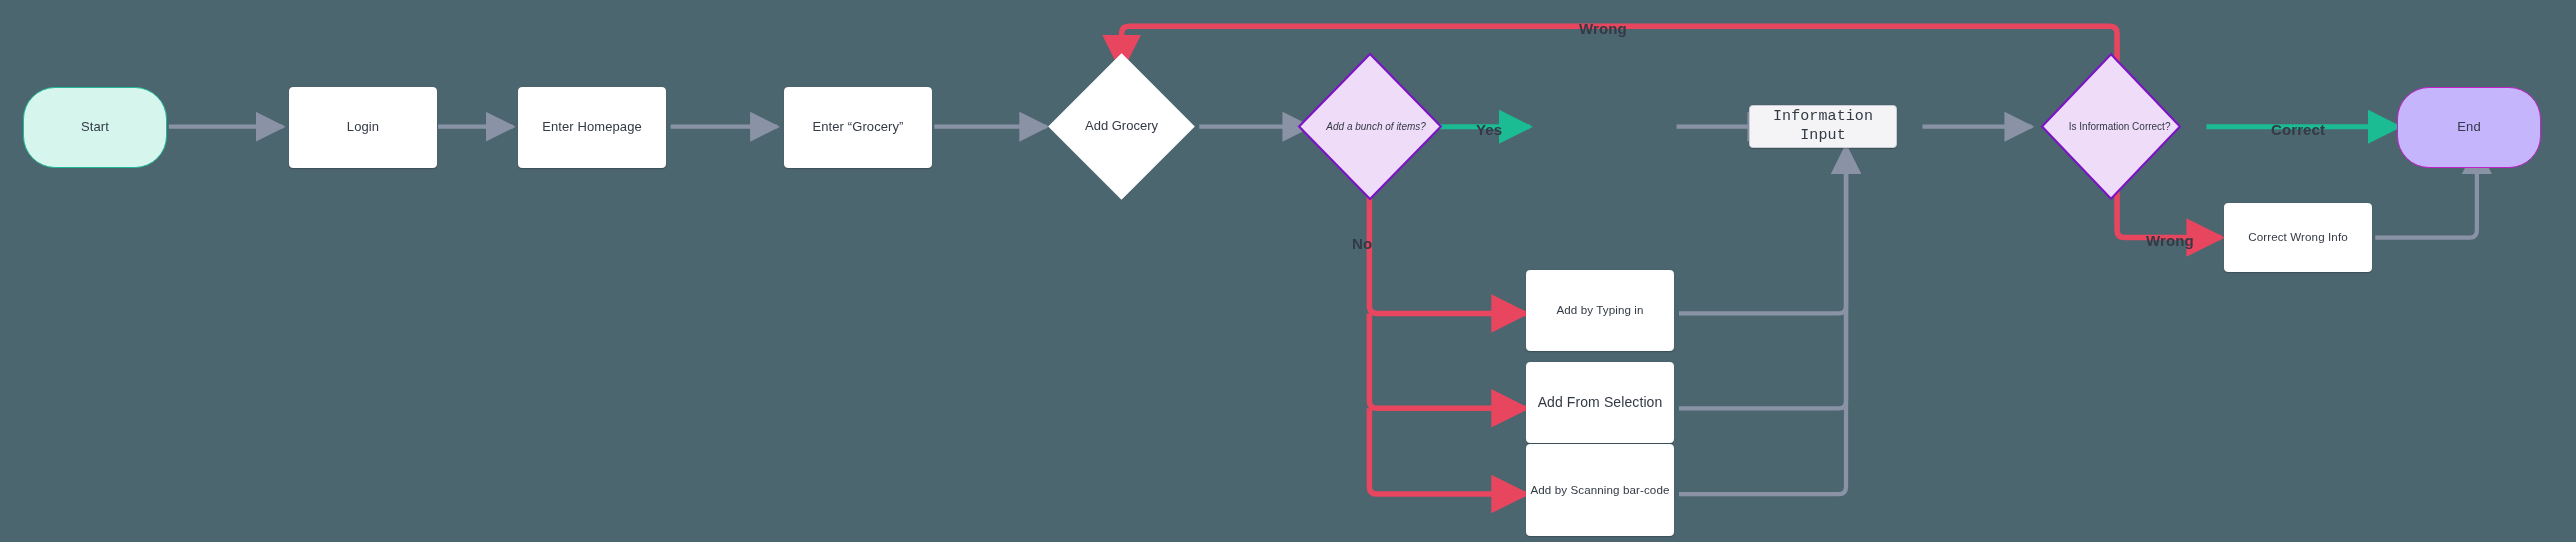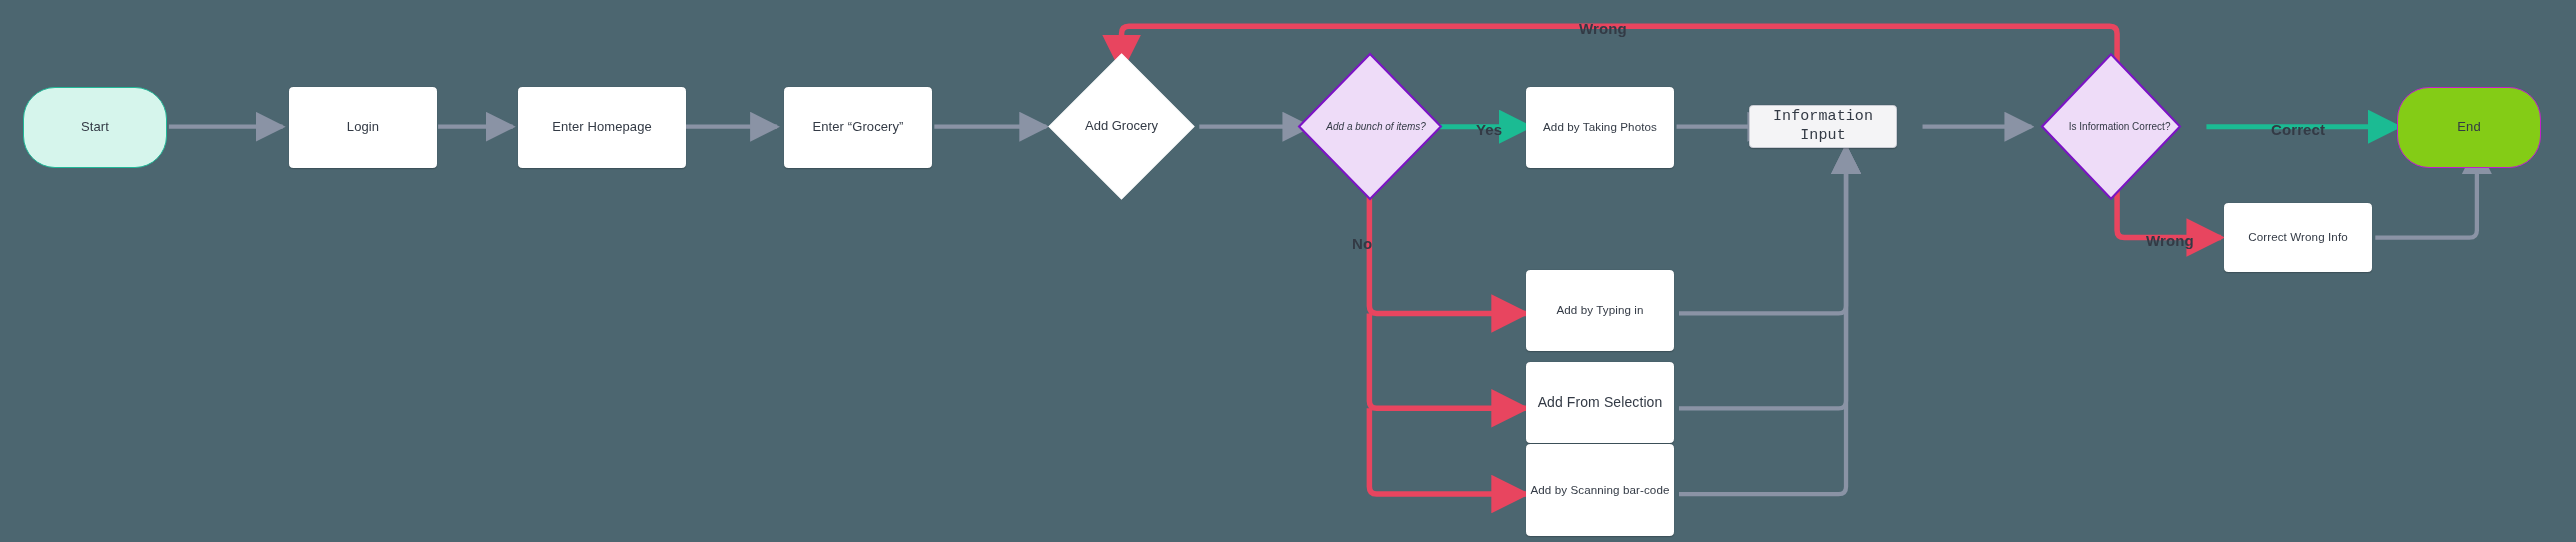--- a/index.html
+++ b/index.html
@@ -50,21 +50,21 @@
     border: 0.6px solid #c9ccd4;
     border-radius: 3.7px;
     box-shadow: 0 0.6px 1.2px rgba(0,0,0,0.22);
   }
   .node-terminal-start {
     background: #d6f5ec;
     border: 1.8px solid #21b897;
     border-radius: 32px;
   }
   .node-terminal-end {
-    background: #84cc16;
+    background: #c4b5fd;
     border: 1.8px solid #c221c8;
     border-radius: 32px;
   }
   .diamond-wrap {
     position: absolute;
     z-index: 4;
   }
   .diamond-wrap svg {
     position: absolute;
     left: 0;
@@ -157,21 +157,21 @@
   </svg>
 
   <div class="node node-terminal-start" style="left: 23px; top: 87px; width: 144px; height: 81px;">
     <span>Start</span>
   </div>
 
   <div class="node node-process" style="left: 289px; top: 87px; width: 148px; height: 81px; align-items: center;">
     <span>Login</span>
   </div>
 
-  <div class="node node-process" style="left: 518px; top: 87px; width: 168px; height: 81px;">
+  <div class="node node-process" style="left: 518px; top: 87px; width: 148px; height: 81px;">
     <span>Enter Homepage</span>
   </div>
 
   <div class="node node-process" style="left: 784px; top: 87px; width: 148px; height: 81px;">
     <span>Enter “Grocery”</span>
   </div>
 
   <div class="diamond-wrap" style="left: 1046px; top: 51px; width: 151px; height: 151px;">
     <svg width="151" height="151" viewBox="0 0 247 247">
       <polygon points="123.5,5 242,123.5 123.5,242 5,123.5" fill="#ffffff" stroke="#ffffff" stroke-width="2"></polygon>
@@ -179,23 +179,20 @@
     <div class="diamond-label">Add Grocery</div>
   </div>
 
   <div class="diamond-wrap" style="left: 1296px; top: 51px; width: 148px; height: 151px;">
     <svg width="148" height="151" viewBox="0 0 242 247">
       <polygon points="121,5 237,123.5 121,242 5,123.5" fill="#eedcf8" stroke="#7b14c4" stroke-width="3.5"></polygon>
     </svg>
     <div class="diamond-label" style="font-size:10px; padding:0 6.1px;font-style:italic;">Add a bunch of items?</div>
   </div>
 
-  <div class="node node-process" style="left: 1526px; top: 87px; width: 148px; height: 81px; font-size: 11.6px;">
-    <span>Add by Taking Photos</span>
-  </div>
 
   <div class="node node-process" style="left: 1526px; top: 270px; width: 148px; height: 81px; font-size: 11.6px; align-items: center;">
     <span>Add by Typing in</span>
   </div>
 
   <div class="node node-process" style="left: 1526px; top: 362px; width: 148px; height: 81px; font-size: 14px;">
     <span>Add From Selection</span>
   </div>
 
   <div class="node node-process" style="left: 1526px; top: 444px; width: 148px; height: 92px; font-size: 11.6px;">

